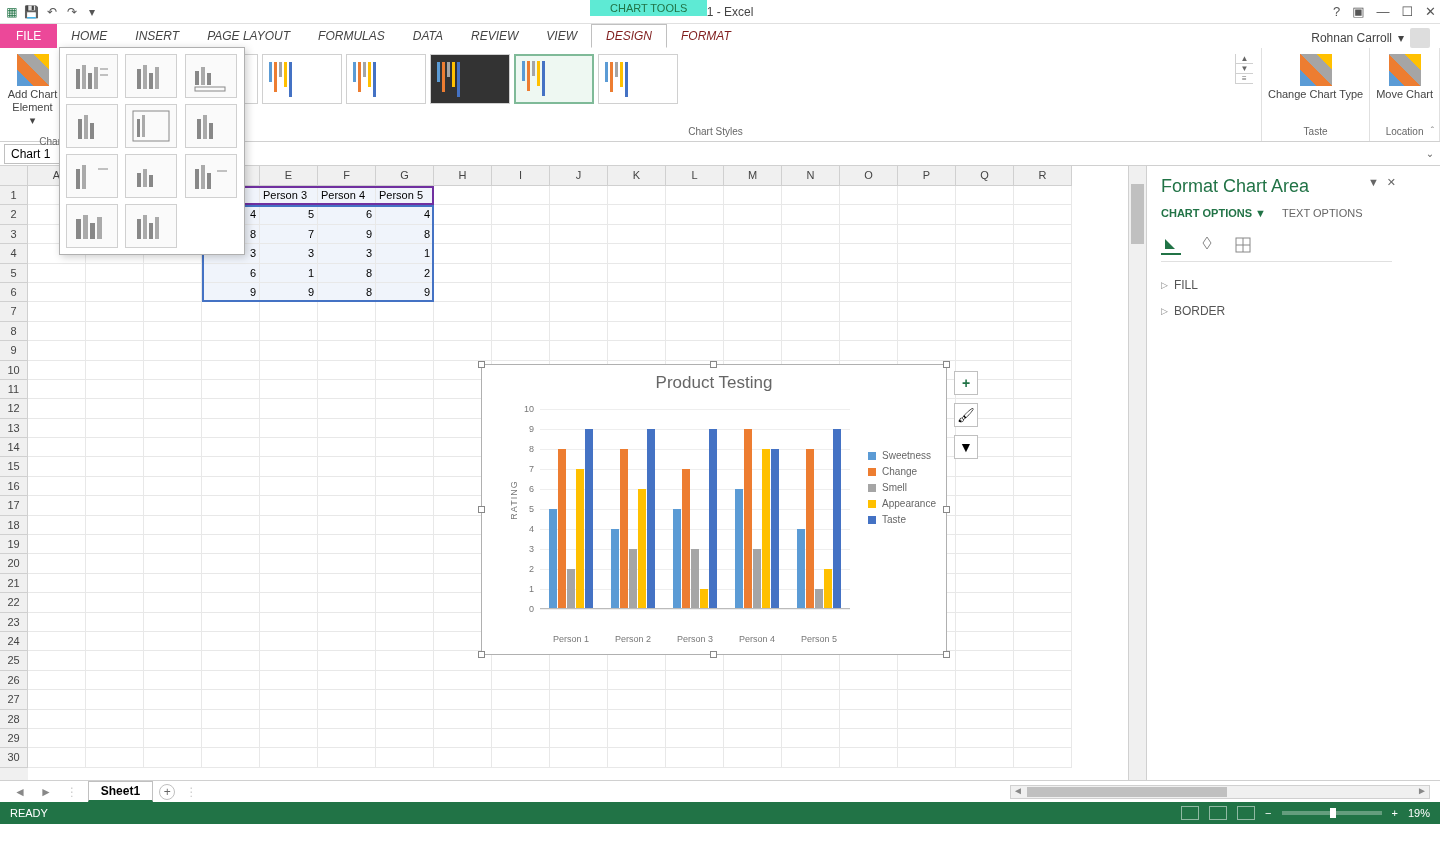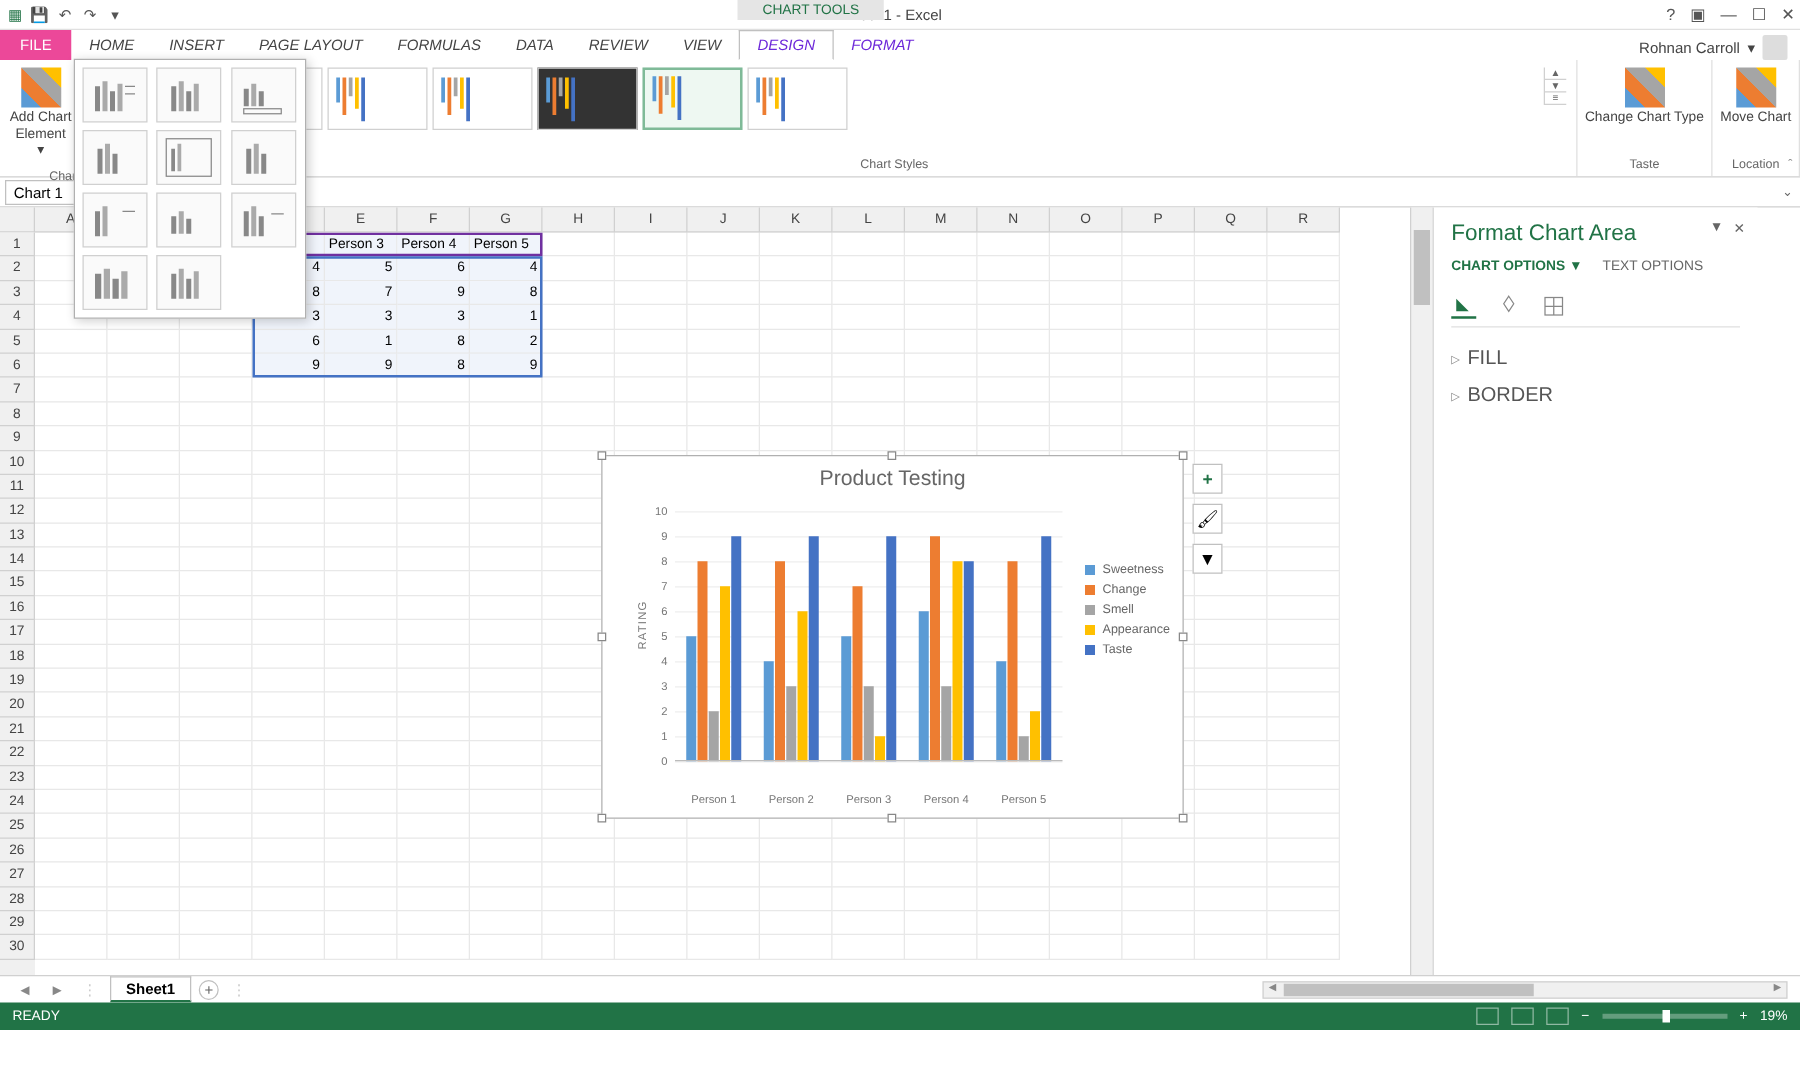--- a/index.html
+++ b/index.html
@@ -1,28 +1,28 @@
 <!DOCTYPE html>
 <html><head>
 <meta charset="utf-8">
 <style>
 *{margin:0;padding:0;box-sizing:border-box;font-family:"Segoe UI",Arial,sans-serif;}
 body{width:1440px;height:861px;background:#fff;overflow:hidden;position:relative;}
 .titlebar{height:24px;background:#fff;display:flex;align-items:center;padding:0 4px;border-bottom:1px solid #e0e0e0;}
 .titlebar .qat{display:flex;gap:4px;align-items:center;}
 .titlebar .qat .qicon{width:16px;height:16px;display:flex;align-items:center;justify-content:center;font-size:12px;color:#555;}
 .titlebar .title{flex:1;text-align:center;font-size:12px;color:#444;}
-.titlebar .chart-tools-label{position:absolute;left:590px;top:0;font-size:11px;color:#217346;background:#e5e5e5;padding:2px 20px;}
+.titlebar .chart-tools-label{position:absolute;left:590px;top:0;font-size:11px;color:#217346;background:#5eead4;padding:2px 20px;}
 .titlebar .wincontrols{display:flex;gap:12px;margin-left:auto;}
 .titlebar .wincontrols span{font-size:13px;color:#555;cursor:default;}
 .ribbon-tabs{height:24px;display:flex;align-items:flex-end;padding-left:0;background:#fff;}
 .file-tab{background:#ec4899;color:#fff;padding:4px 16px;font-size:12px;height:24px;display:flex;align-items:center;}
 .rtab{padding:4px 14px;font-size:12px;color:#444;height:24px;display:flex;align-items:center;font-style:italic;}
 .rtab.active{color:#217346;border:1px solid #c0c0c0;border-bottom:1px solid #fff;background:#fff;}
-.rtab.ctx{color:#6d28d9;}
+.rtab.ctx{color:#7f1d1d;}
 .user-area{margin-left:auto;padding:0 10px;font-size:12px;color:#444;display:flex;align-items:center;gap:6px;}
 .user-area .avatar{width:20px;height:20px;background:#ddd;border-radius:2px;}
 .ribbon{height:94px;background:#fff;border-bottom:1px solid #d0d0d0;display:flex;position:relative;}
 .rgroup{border-right:1px solid #e0e0e0;display:flex;flex-direction:column;justify-content:space-between;padding:2px 4px;}
 .rgroup .items{display:flex;gap:2px;flex:1;align-items:flex-start;}
 .rgroup .glabel{text-align:center;font-size:10px;color:#666;padding:2px 0;}
 .ritem-big{display:flex;flex-direction:column;align-items:center;justify-content:flex-start;padding:4px 2px;text-align:center;font-size:11px;color:#444;line-height:1.2;min-width:50px;cursor:default;}
 .ritem-big.active{background:#c8e8d8;border:1px solid #7fba98;}
 .ritem-big .ricon{width:32px;height:32px;margin-bottom:2px;}
 .style-gallery{display:flex;gap:4px;padding:4px;flex:1;align-items:flex-start;}
@@ -70,21 +70,21 @@
 .chart-btns{position:absolute;right:-32px;top:6px;display:flex;flex-direction:column;gap:8px;}
 .chart-btns div{width:24px;height:24px;border:1px solid #c0c0c0;background:#fff;display:flex;align-items:center;justify-content:center;font-size:14px;}
 .fmt-pane{position:absolute;right:0;top:166px;width:260px;height:614px;background:#fff;border-left:1px solid #d0d0d0;padding:10px 14px;}
 .fmt-pane h2{font-size:18px;font-weight:normal;color:#217346;margin-bottom:10px;}
 .fmt-close{position:absolute;right:10px;top:10px;display:flex;gap:8px;font-size:11px;color:#666;}
 .fmt-tabs{display:flex;gap:16px;font-size:11px;margin-bottom:10px;}
 .fmt-tabs .ft{color:#666;}
 .fmt-tabs .ft.active{color:#217346;font-weight:bold;}
 .fmt-icons{display:flex;gap:16px;padding:6px 0;border-bottom:1px solid #e0e0e0;margin-bottom:10px;}
 .fmt-icons span{width:20px;height:20px;}
-.fmt-sect{font-size:16px;color:#555;padding:6px 0;display:flex;align-items:center;gap:6px;}
+.fmt-sect{font-size:12px;color:#555;padding:6px 0;display:flex;align-items:center;gap:6px;}
 .fmt-sect::before{content:"▷";font-size:9px;color:#888;}
 .sheet-tabs{height:22px;background:#fff;border-top:1px solid #d0d0d0;display:flex;align-items:center;padding:0 10px;gap:6px;font-size:12px;}
 .sheet-tabs .stbtn{color:#888;padding:0 4px;}
 .sheet-tab{padding:2px 12px;border:1px solid #c0c0c0;border-bottom:2px solid #217346;background:#fff;font-weight:bold;}
 .sheet-tabs .add{width:16px;height:16px;border:1px solid #c0c0c0;border-radius:50%;display:flex;align-items:center;justify-content:center;font-size:12px;color:#666;}
 .hscroll{margin-left:auto;width:420px;height:14px;background:#f0f0f0;border:1px solid #d0d0d0;position:relative;}
 .hscroll .hthumb{position:absolute;left:2px;top:1px;width:200px;height:10px;background:#c0c0c0;}
 .statusbar{height:22px;background:#217346;color:#fff;display:flex;align-items:center;padding:0 10px;font-size:11px;}
 .statusbar .sb-right{margin-left:auto;display:flex;align-items:center;gap:10px;}
 .statusbar .viewbtn{width:18px;height:14px;border:1px solid rgba(255,255,255,.5);}

